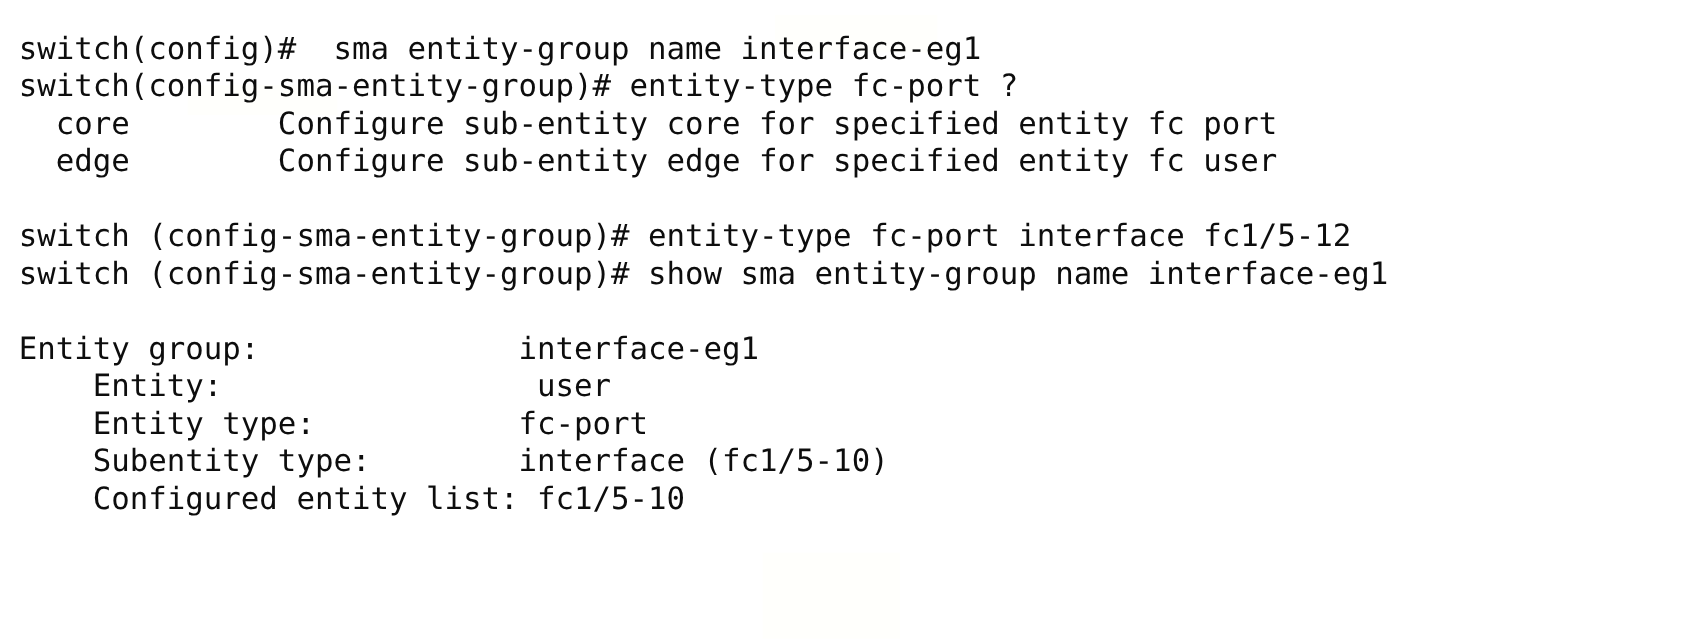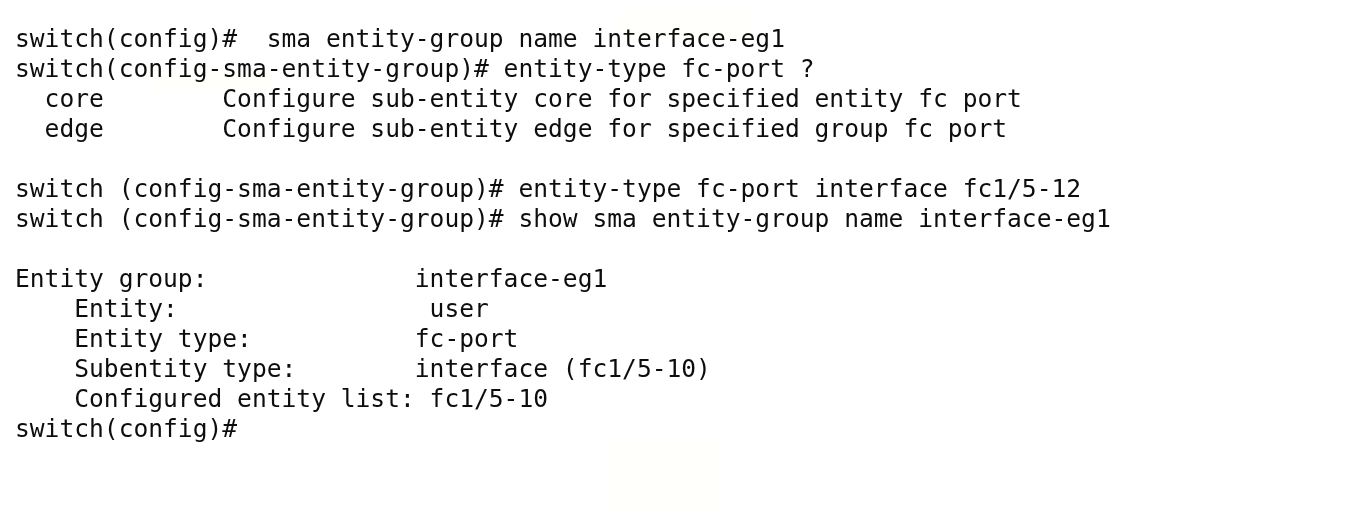--- a/index.html
+++ b/index.html
@@ -59,26 +59,25 @@
 <div id="terminal">
 
   <div class="wash" style="left:620px; top:0px; width:130px; height:30px;"></div>
   <div class="wash" style="left:150px; top:56px; width:120px; height:24px;"></div>
   <div class="wash" style="left:610px; top:430px; width:110px; height:78px;"></div>
 
   <div class="lines-layer">
     <div class="term-line">switch(config)#  sma entity-group name interface-eg1</div>
     <div class="term-line">switch(config-sma-entity-group)# entity-type fc-port ?</div>
     <div class="term-line">  core        Configure sub-entity core for specified entity fc port</div>
-    <div class="term-line">  edge        Configure sub-entity edge for specified group fc port</div>
+    <div class="term-line">  edge        Configure sub-entity edge for specified entity fc user</div>
     <div class="term-line blank"></div>
     <div class="term-line">switch (config-sma-entity-group)# entity-type fc-port interface fc1/5-12</div>
     <div class="term-line">switch (config-sma-entity-group)# show sma entity-group name interface-eg1</div>
     <div class="term-line blank"></div>
     <div class="term-line">Entity group:              interface-eg1</div>
     <div class="term-line">    Entity:                 user</div>
     <div class="term-line">    Entity type:           fc-port</div>
     <div class="term-line">    Subentity type:        interface (fc1/5-10)</div>
     <div class="term-line">    Configured entity list: fc1/5-10</div>
-    <div class="term-line">switch(config)#</div>
   </div>
 
 </div>
 
 </body></html>

